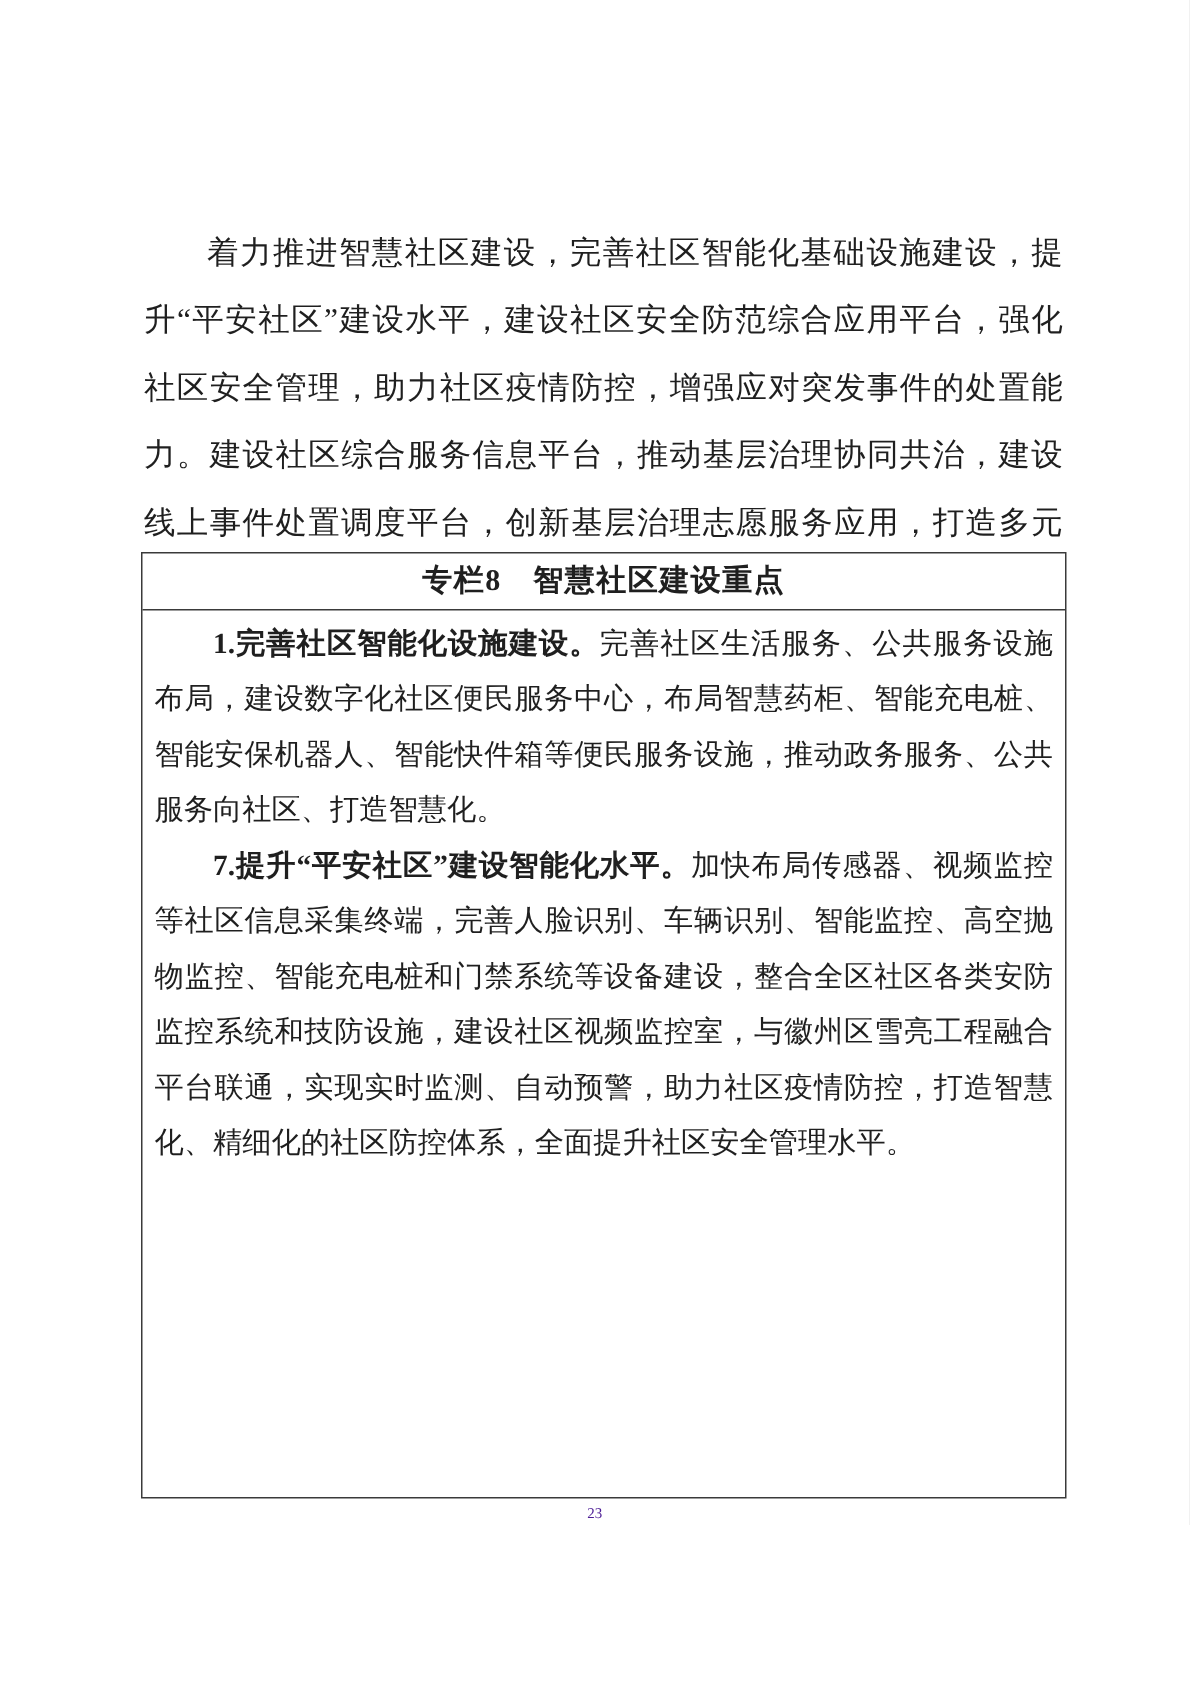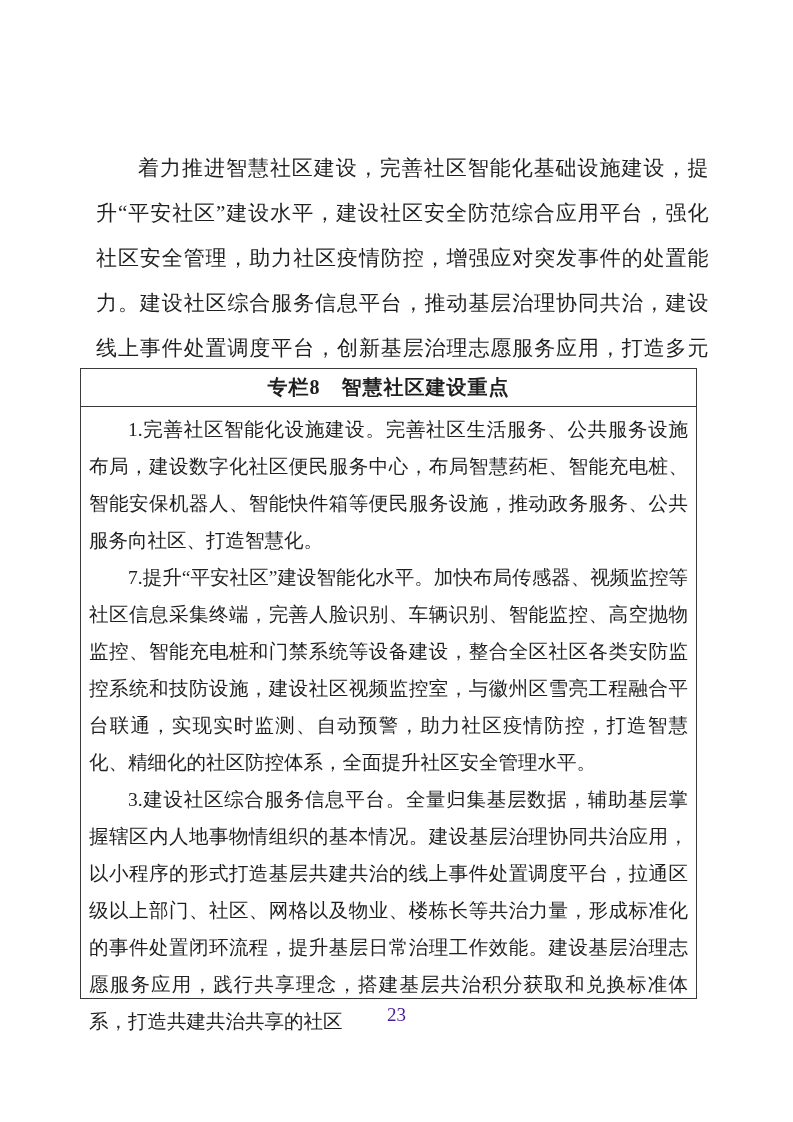--- a/index.html
+++ b/index.html
@@ -24,21 +24,21 @@
     width: 613px;
     font-size: 21px;
     line-height: 45px;
     text-align: justify;
     text-indent: 2em;
     letter-spacing: 0.5px;
     margin: 0;
   }
   .feature-box {
     position: absolute;
-    left: 80px;
+    left: 94px;
     top: 368px;
     width: 617px;
     height: 631px;
     border: 1px solid #3a3a3a;
     box-sizing: border-box;
     background: #ffffff;
   }
   .box-title {
     height: 37px;
     line-height: 37px;
@@ -52,46 +52,45 @@
     padding: 4px 8px 0 8px;
   }
   .box-item {
     margin: 0;
     font-size: 19.5px;
     line-height: 37px;
     text-align: justify;
     text-indent: 2em;
   }
   .item-heading {
-    font-weight: normal;
+    font-weight: bold;
   }
   .page-footer {
     position: absolute;
     top: 1004px;
     left: 0;
     width: 100%;
     text-align: center;
-    font-size: 19px;
+    font-size: 10px;
     color: #4c1d95;
   }
 </style>
 </head>
 <body>
 
 <div class="page">
 
   <p class="intro">着力推进智慧社区建设，完善社区智能化基础设施建设，提升“平安社区”建设水平，建设社区安全防范综合应用平台，强化社区安全管理，助力社区疫情防控，增强应对突发事件的处置能力。建设社区综合服务信息平台，推动基层治理协同共治，建设线上事件处置调度平台，创新基层治理志愿服务应用，打造多元参与、共建共享的未来社区新格局。</p>
 
   <div class="feature-box">
     <div class="box-title">专栏8　智慧社区建设重点</div>
 
     <div class="box-body">
       <p class="box-item"><span class="item-heading">1.完善社区智能化设施建设。</span><span>完善社区生活服务、公共服务设施布局，建设数字化社区便民服务中心，布局智慧药柜、智能充电桩、智能安保机器人、智能快件箱等便民服务设施，推动政务服务、公共服务向社区、打造智慧化。</span></p>
 
       <p class="box-item"><span class="item-heading">7.提升“平安社区”建设智能化水平。</span><span>加快布局传感器、视频监控等社区信息采集终端，完善人脸识别、车辆识别、智能监控、高空抛物监控、智能充电桩和门禁系统等设备建设，整合全区社区各类安防监控系统和技防设施，建设社区视频监控室，与徽州区雪亮工程融合平台联通，实现实时监测、自动预警，助力社区疫情防控，打造智慧化、精细化的社区防控体系，全面提升社区安全管理水平。</span></p>
 
-      <p class="box-item"><span class="item-heading">3.建设社区综合服务信息平台。</span><span>全量归集基层数据，辅助基层掌握辖区内人地事物情组织的基本情况。建设基层治理协同共治应用，以小程序的形式打造基层共建共治的线上事件处置调度平台，拉通区级以上部门、社区、网格以及物业、楼栋长等共治力量，形成标准化的事件处置闭环流程，提升基层日常治理工作效能。建设基层治理志愿服务应用，践行共享理念，搭建基层共治积分获取和兑换标准体系，打造共建共治共享的社区</span></p>
     </div>
   </div>
 
   <div class="page-footer">23</div>
 
 </div>
 
 </body></html>

